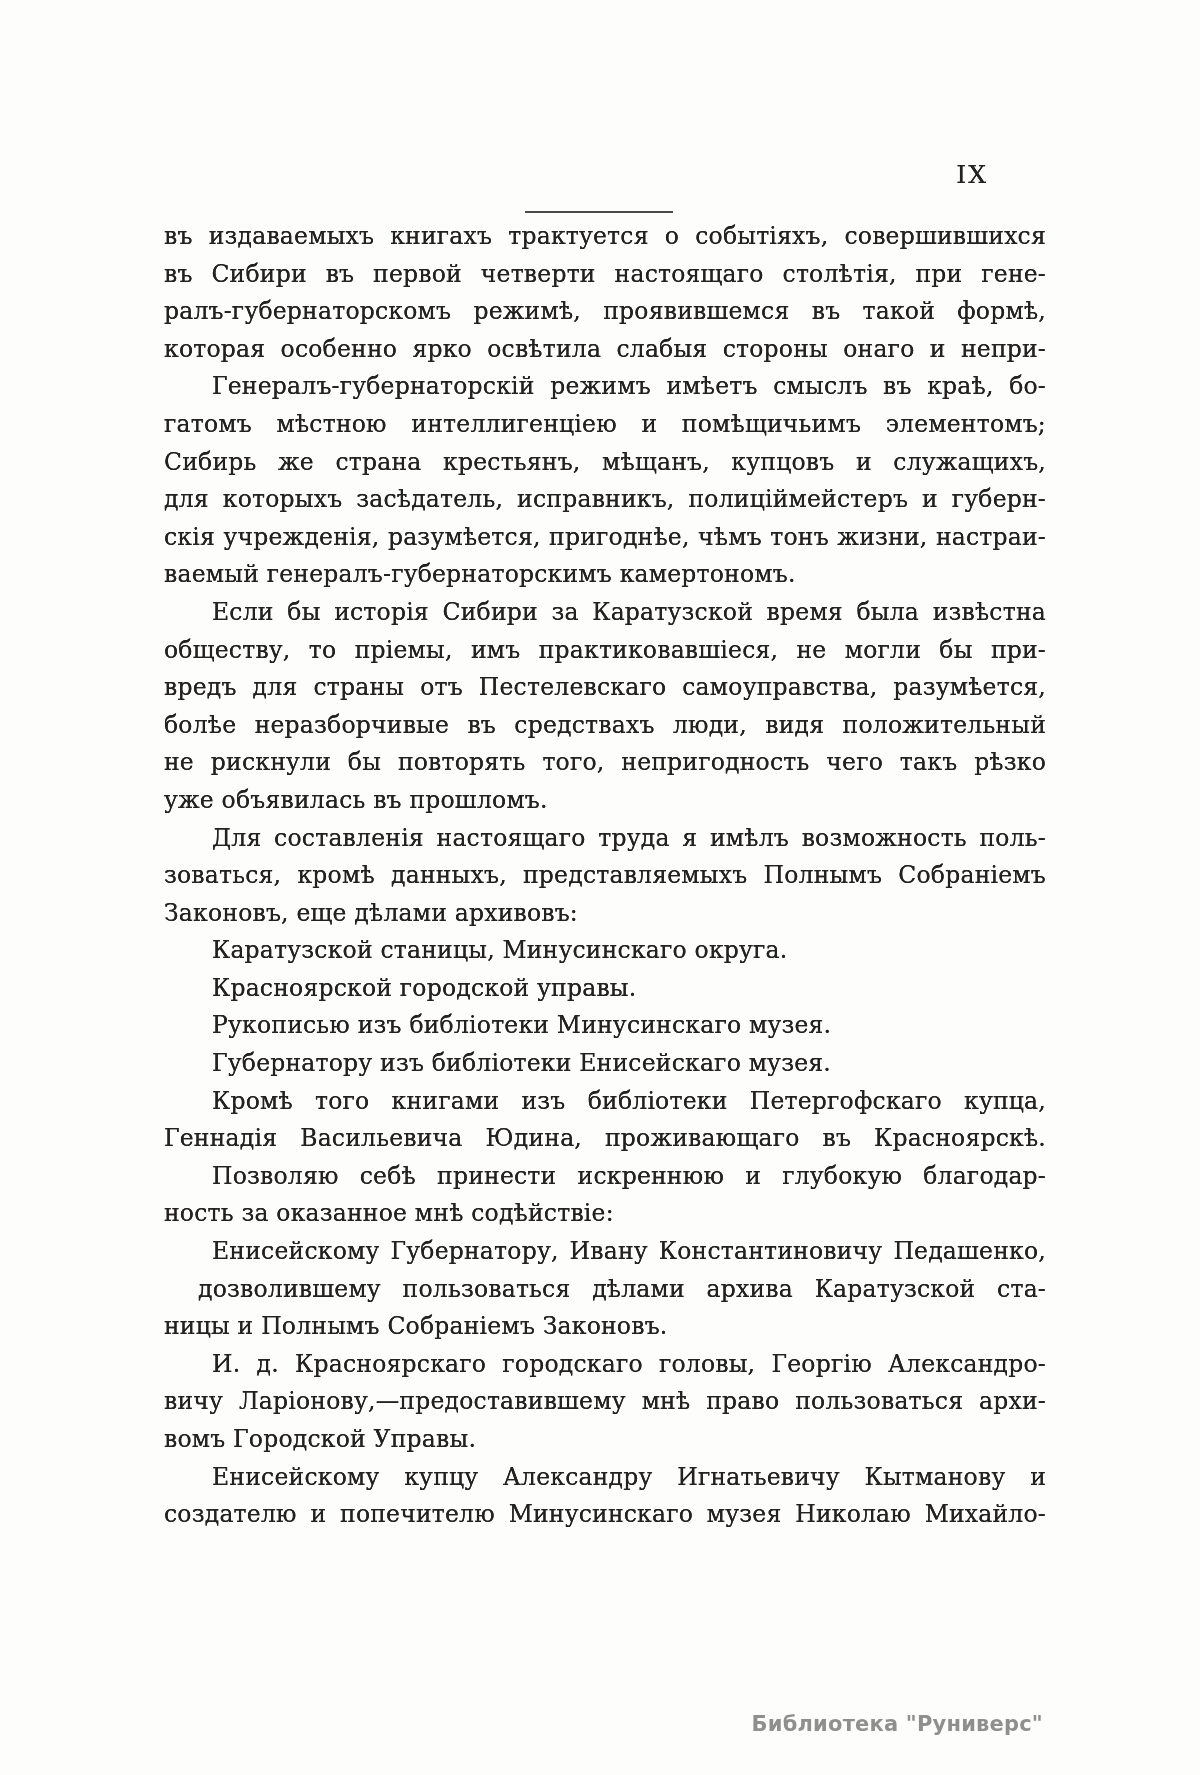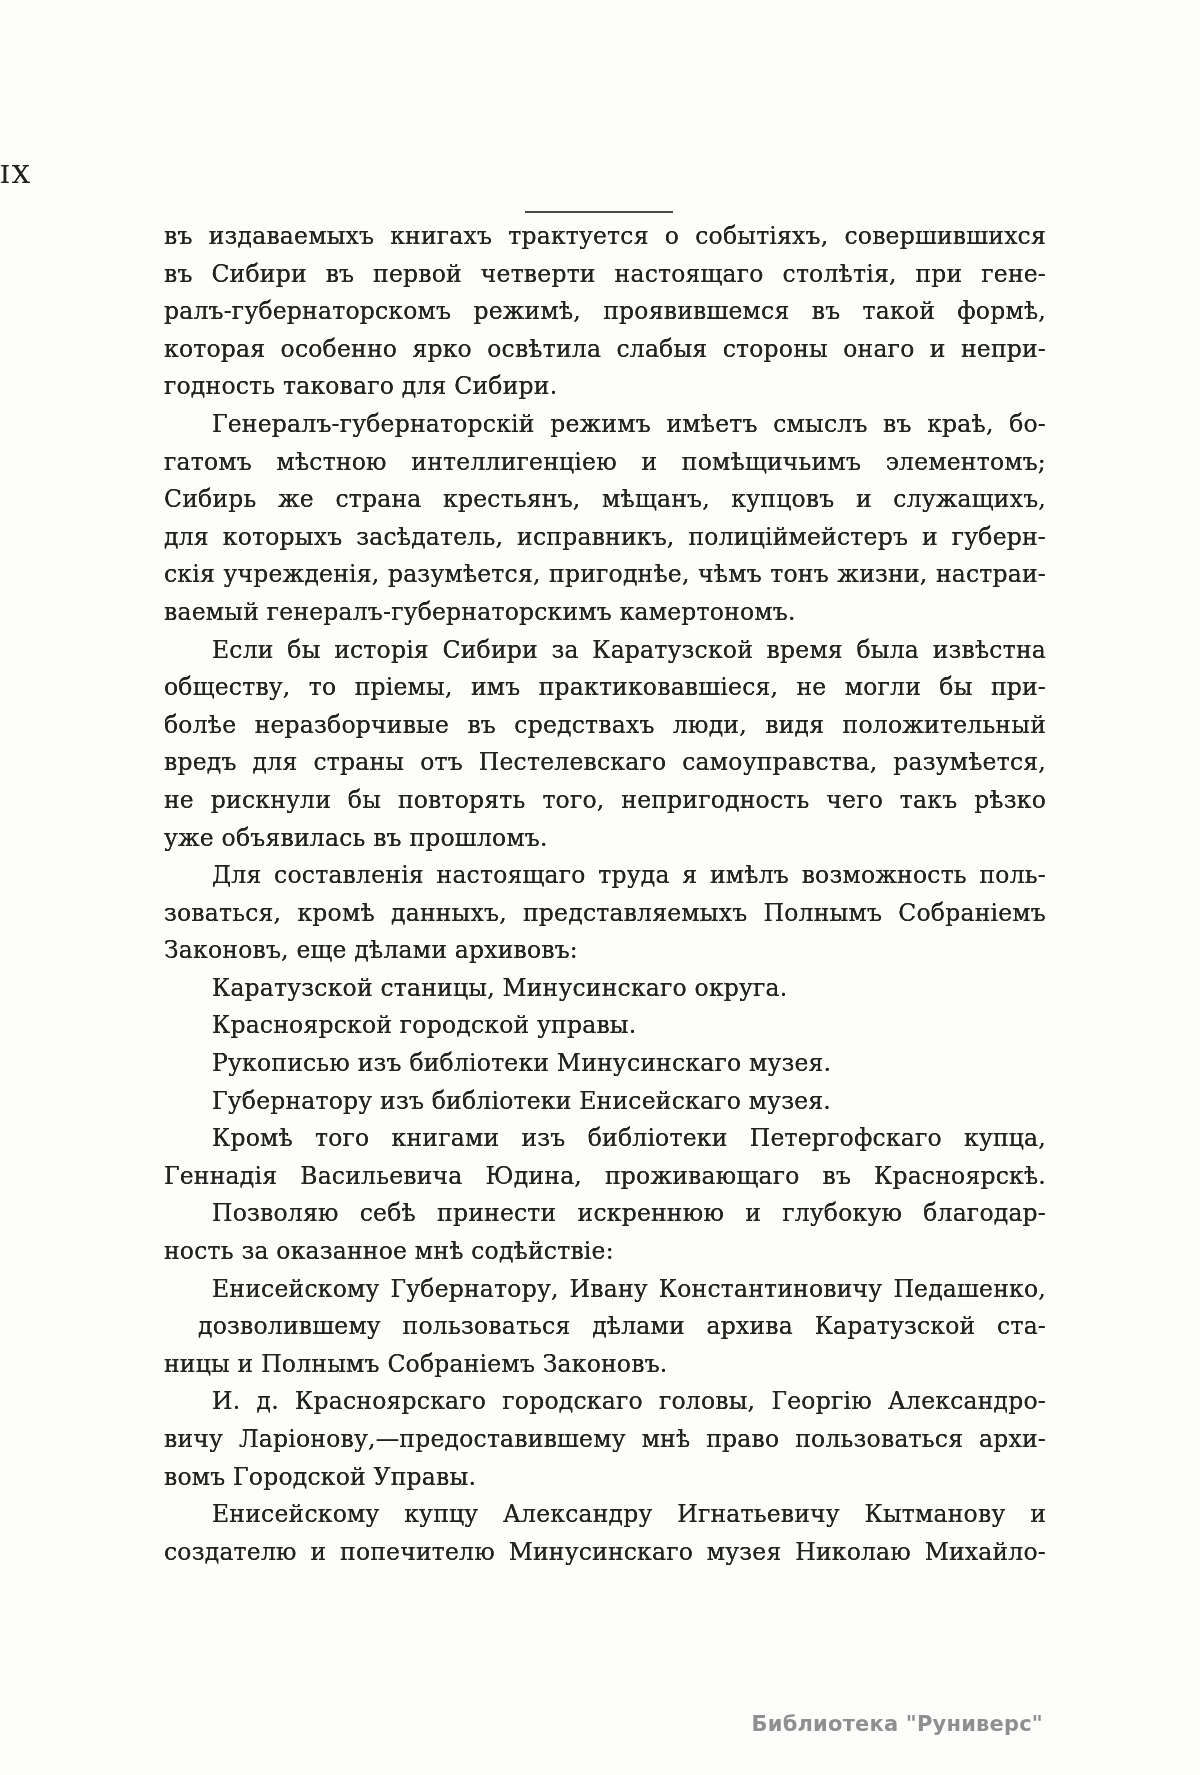--- a/index.html
+++ b/index.html
@@ -14,21 +14,21 @@
     background: var(--paper, #fdfdfb);
     overflow: hidden;
     font-family: "DejaVu Serif", "Liberation Serif", serif;
     color: var(--ink, #242220);
   }
   .page-number {
     position: absolute;
     top: 160px;
     left: 0;
     width: 988px;
-    text-align: left;
+    text-align: right;
     font-size: 25px;
     letter-spacing: 2px;
     color: var(--ink, #242220);
     text-shadow: 0 0 0.5px currentColor;
   }
   .header-rule {
     position: absolute;
     top: 211px;
     left: 525px;
     width: 148px;
@@ -72,31 +72,30 @@
 <body>
 
 <div class="page">
   <div class="page-number">IX</div>
   <div class="header-rule"></div>
   <div class="text-block">
       <div class="line just"><span>въ издаваемыхъ книгахъ трактуется о событіяхъ, совершившихся</span></div>
       <div class="line just"><span>въ Сибири въ первой четверти настоящаго столѣтія, при гене-</span></div>
       <div class="line just"><span>ралъ-губернаторскомъ режимѣ, проявившемся въ такой формѣ,</span></div>
       <div class="line just"><span>которая особенно ярко освѣтила слабыя стороны онаго и непри-</span></div>
-      <div class="line"><span>годность таковаго для Сибири.</span></div>
       <div class="line just ind1"><span>Генералъ-губернаторскій режимъ имѣетъ смыслъ въ краѣ, бо-</span></div>
       <div class="line just"><span>гатомъ мѣстною интеллигенціею и помѣщичьимъ элементомъ;</span></div>
       <div class="line just"><span>Сибирь же страна крестьянъ, мѣщанъ, купцовъ и служащихъ,</span></div>
       <div class="line just"><span>для которыхъ засѣдатель, исправникъ, полиціймейстеръ и губерн-</span></div>
       <div class="line just"><span>скія учрежденія, разумѣется, пригоднѣе, чѣмъ тонъ жизни, настраи-</span></div>
       <div class="line"><span>ваемый генералъ-губернаторскимъ камертономъ.</span></div>
       <div class="line just ind1"><span>Если бы исторія Сибири за Каратузской время была извѣстна</span></div>
       <div class="line just"><span>обществу, то пріемы, имъ практиковавшіеся, не могли бы при-</span></div>
+      <div class="line just"><span>вредъ для страны отъ Пестелевскаго самоуправства, разумѣется,</span></div>
       <div class="line just"><span>болѣе неразборчивые въ средствахъ люди, видя положительный</span></div>
-      <div class="line just"><span>вредъ для страны отъ Пестелевскаго самоуправства, разумѣется,</span></div>
       <div class="line just"><span>не рискнули бы повторять того, непригодность чего такъ рѣзко</span></div>
       <div class="line"><span>уже объявилась въ прошломъ.</span></div>
       <div class="line just ind1"><span>Для составленія настоящаго труда я имѣлъ возможность поль-</span></div>
       <div class="line just"><span>зоваться, кромѣ данныхъ, представляемыхъ Полнымъ Собраніемъ</span></div>
       <div class="line"><span>Законовъ, еще дѣлами архивовъ:</span></div>
       <div class="line ind1"><span class="it">Каратузской станицы,</span><span> Минусинскаго округа.</span></div>
       <div class="line ind1"><span class="it">Красноярской городской управы.</span></div>
       <div class="line ind1"><span class="it">Рукописью</span><span> изъ библіотеки Минусинскаго музея.</span></div>
       <div class="line ind1"><span class="it">Губернатору</span><span> изъ библіотеки Енисейскаго музея.</span></div>
       <div class="line just ind1"><span>Кромѣ того книгами изъ библіотеки Петергофскаго купца,</span></div>

